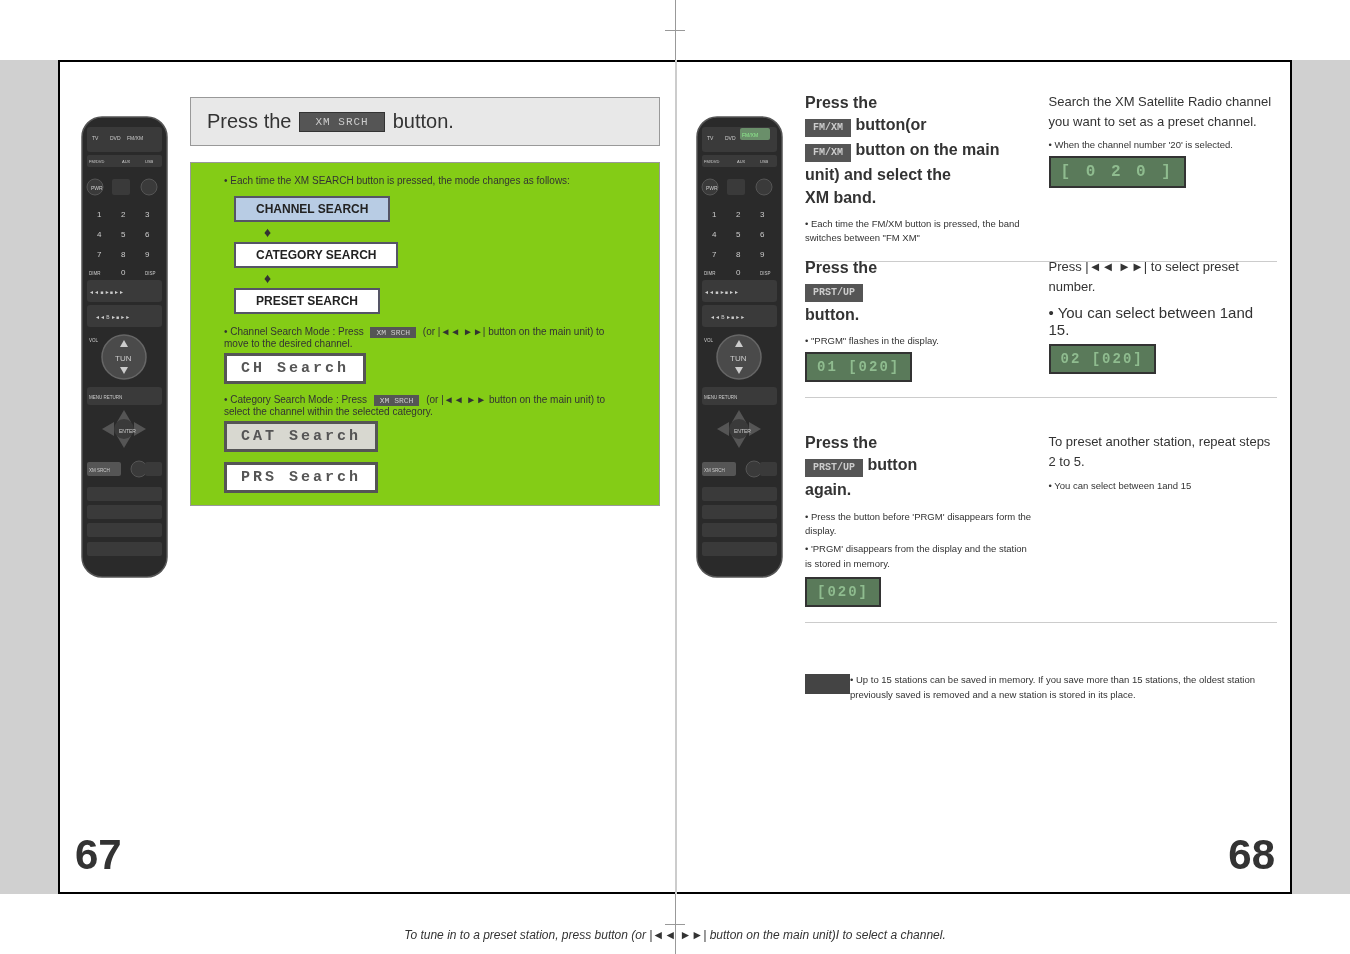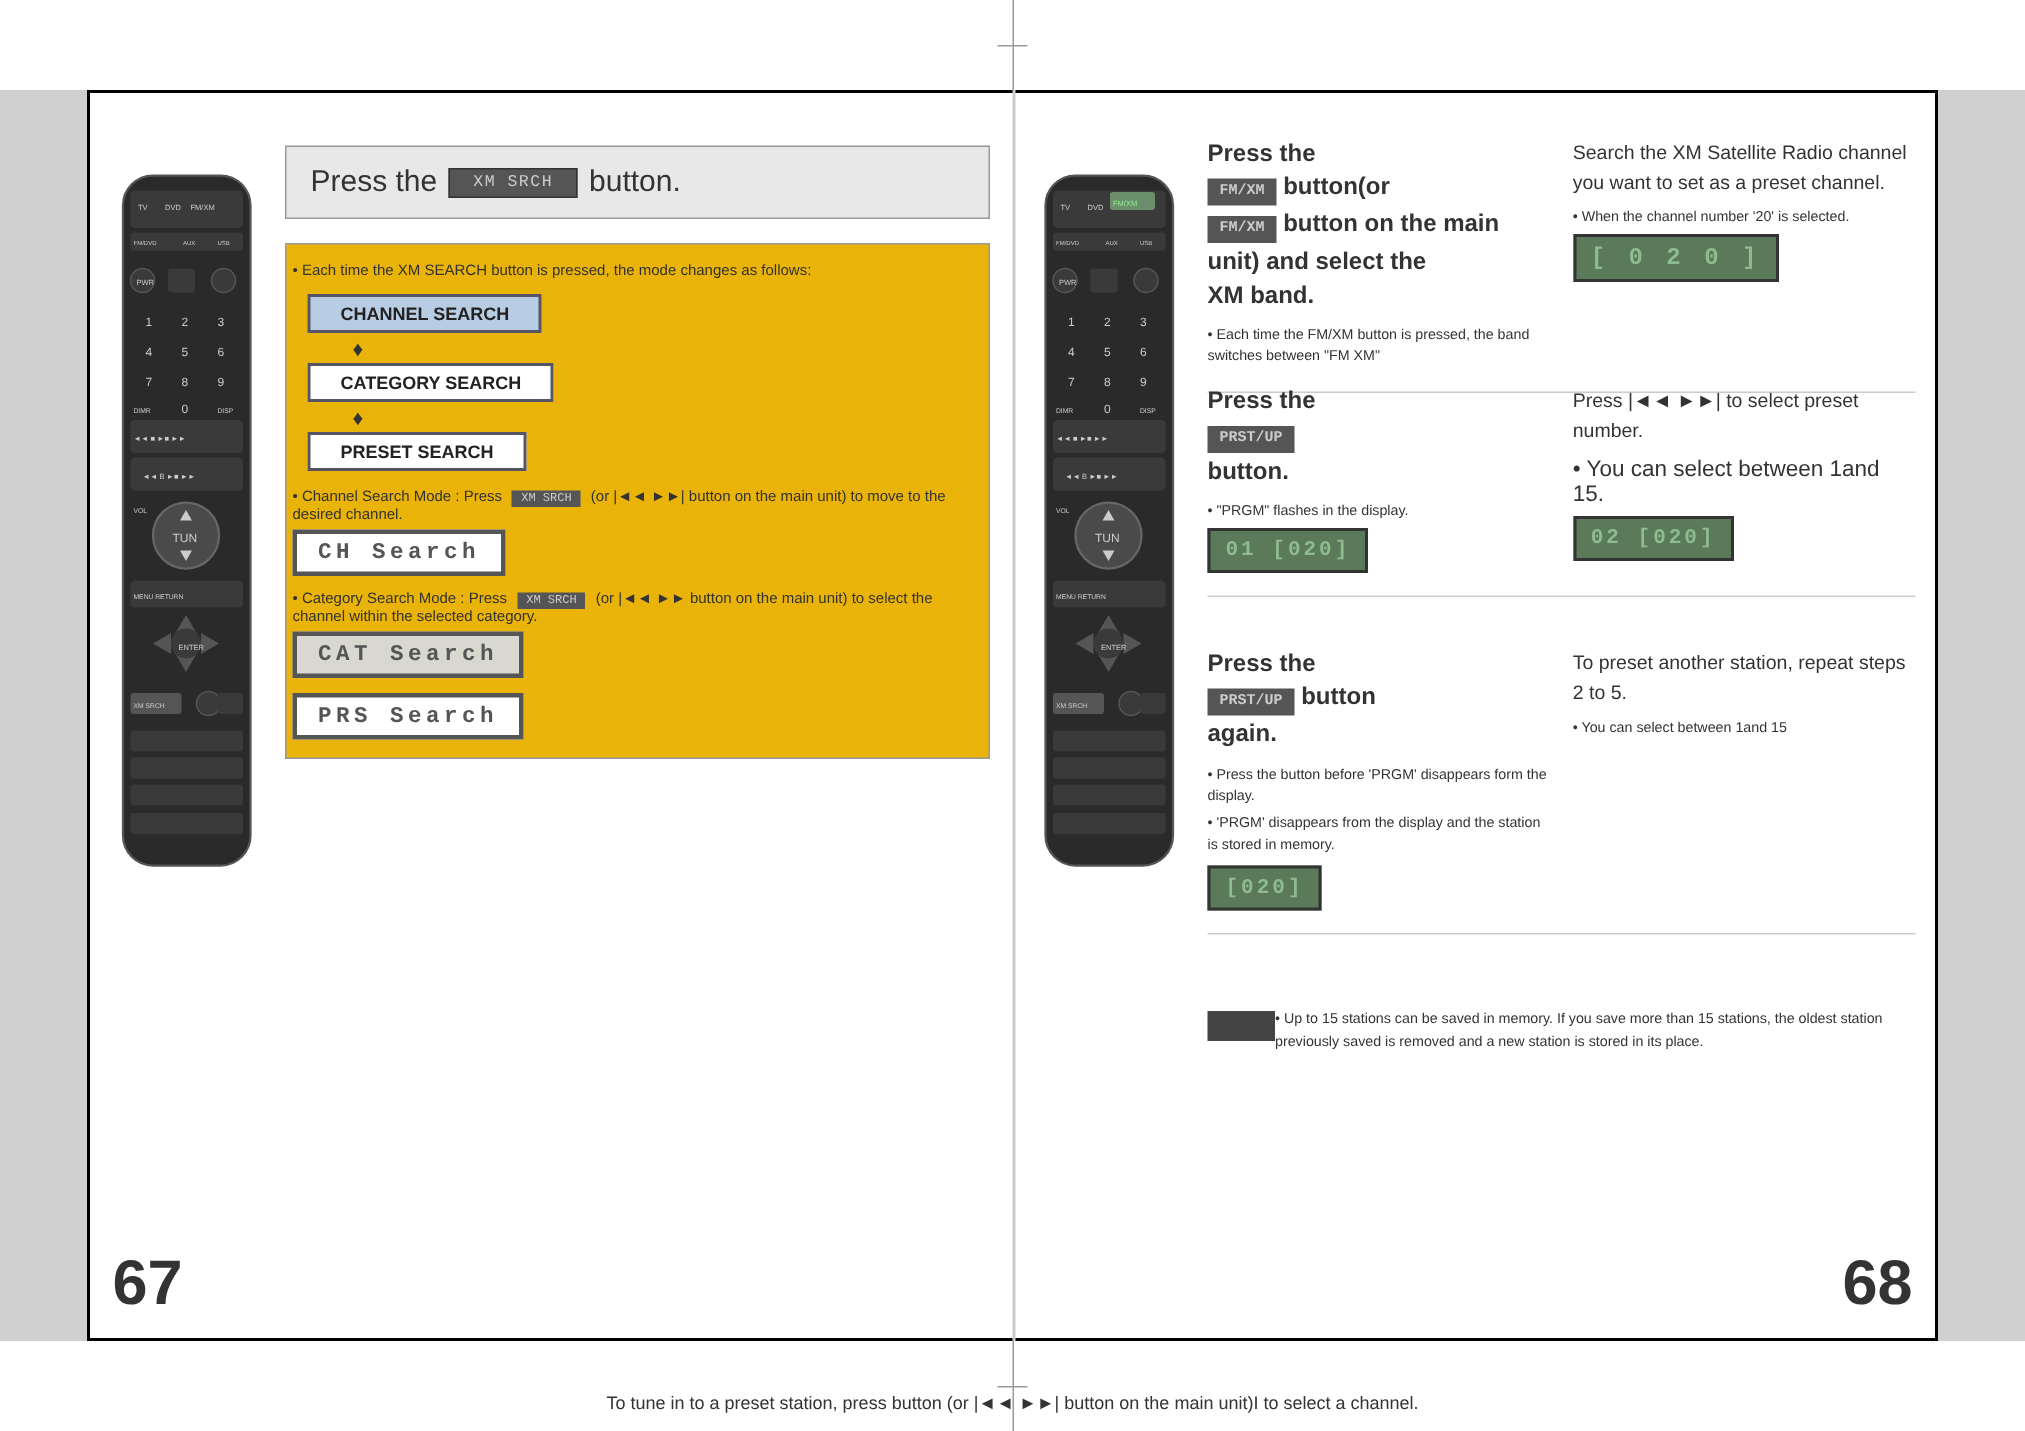--- a/index.html
+++ b/index.html
@@ -289,21 +289,21 @@
         <rect x="20" y="430" width="75" height="14" rx="2" fill="#3a3a3a"></rect>
       </svg>
     </div>
 
     <div style="position:absolute; top:35px; left:128px; right:10px; background:#e8e8e8; border:1px solid #999; padding:12px 16px; display:flex; align-items:center; gap:8px;">
       <span style="font-size:20px; color:#333;">Press the</span>
       <span style="display:inline-block; background:#555; color:#ccc; padding:3px 15px; font-size:11px; font-family:'Courier New',monospace; border:1px solid #333; letter-spacing:1px;">XM SRCH</span>
       <span style="font-size:20px; color:#333;">button.</span>
     </div>
 
-    <div style="position:absolute; top:100px; left:128px; right:10px; background:#eab308; border:1px solid #999; padding:12px 4px;">
+    <div style="position:absolute; top:100px; left:128px; right:10px; background:#84cc16; border:1px solid #999; padding:12px 33px;">
       <div style="font-size:10px; color:#333; margin-bottom:10px;">• Each time the XM SEARCH button is pressed, the mode changes as follows:</div>
 
       <div style="margin-left:10px;">
         <div style="background:#b8cce4; border:2px solid #556; padding:4px 20px; font-size:12px; font-weight:bold; color:#222; display:inline-block;">CHANNEL SEARCH</div>
         <div style="margin:2px 30px; font-size:14px; color:#333;">♦</div>
         <div style="background:#fff; border:2px solid #556; padding:4px 20px; font-size:12px; font-weight:bold; color:#222; display:inline-block;">CATEGORY SEARCH</div>
         <div style="margin:2px 30px; font-size:14px; color:#333;">♦</div>
         <div style="background:#fff; border:2px solid #556; padding:4px 20px; font-size:12px; font-weight:bold; color:#222; display:inline-block;">PRESET SEARCH</div>
       </div>
 
@@ -440,18 +440,18 @@
         <div style="font-size:9.5px; color:#333; line-height:1.5;">• You can select between 1and 15</div>
       </div>
     </div>
 
     <div style="position:absolute; top:610px; left:128px; right:10px; display:flex; align-items:flex-start;">
       <div style="width:45px; height:20px; background:#444; flex-shrink:0; margin-top:2px;"></div>
       <div style="font-size:9.5px; color:#333; line-height:1.6;">• Up to 15 stations can be saved in memory. If you save more than 15 stations, the oldest station previously saved is removed and a new station is stored in its place.</div>
     </div>
   </div>
 
-  <div style="position:absolute; bottom:10px; left:200px; right:200px; text-align:center; font-size:12px; color:#333; line-height:1.5;">
+  <div style="position:absolute; bottom:10px; left:200px; right:200px; text-align:center; font-size:12px; color:#333; line-height:1.5;font-style:italic;">
     <span>To tune in to a preset station, press
 button (or |◄◄ ►►| button on the main unit)I to select a channel.</span>
   </div>
 
 </div>
 
 </body></html>

